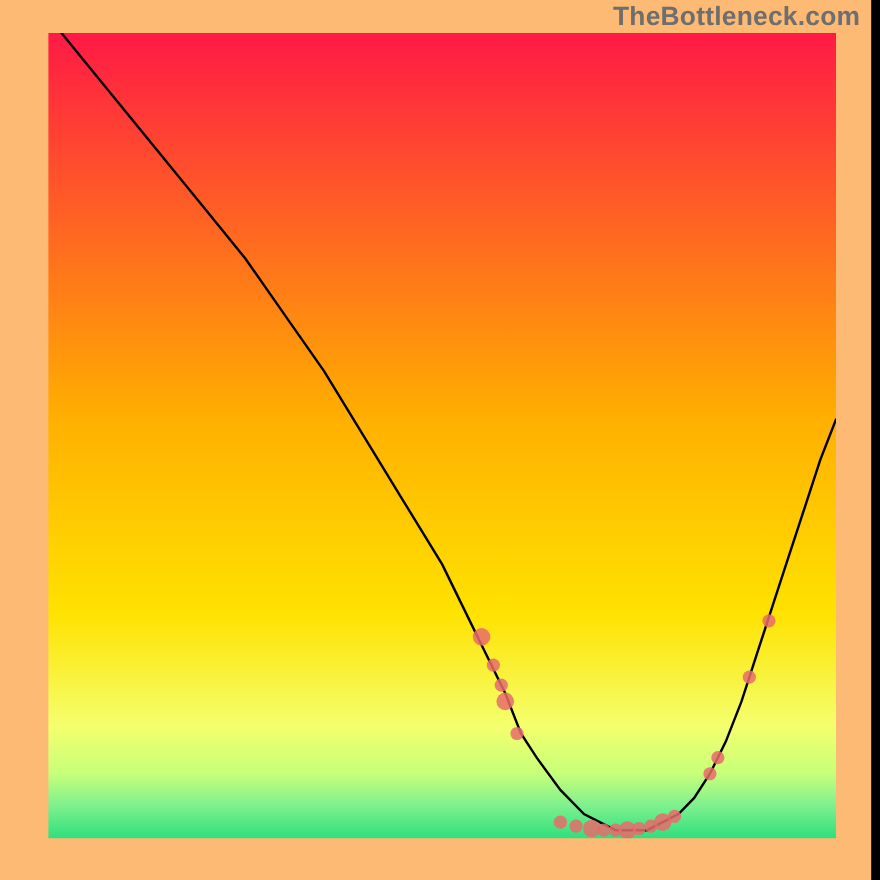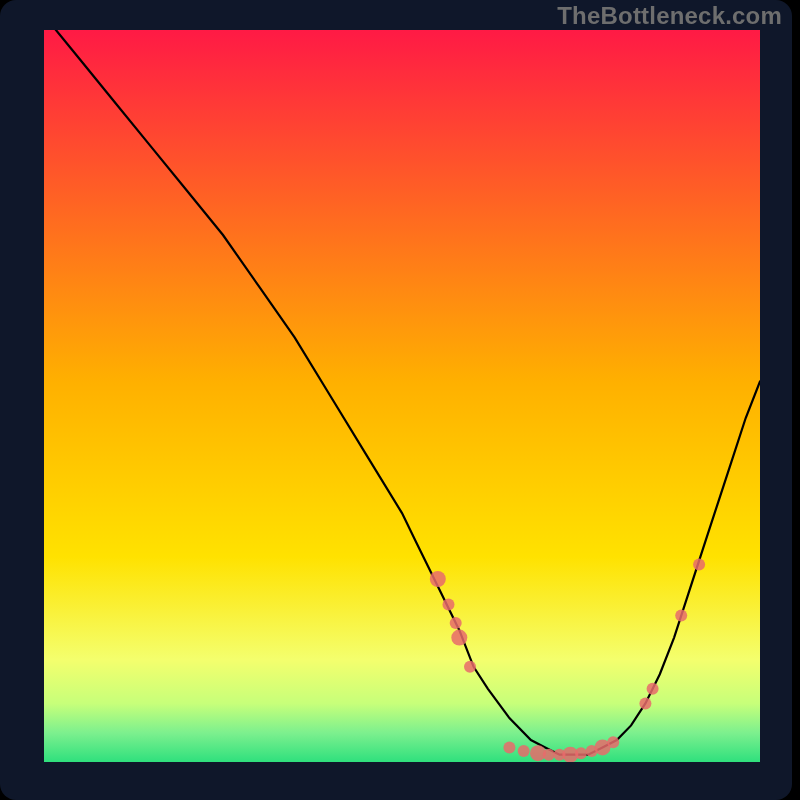--- a/index.html
+++ b/index.html
@@ -9,22 +9,21 @@
     height: 800px;
     background: #000000;
     overflow: hidden;
   }
   .frame {
     position: absolute;
     left: 0;
     top: 0;
     width: 792px;
     height: 800px;
-    background: #0f172a;
-    border-radius: 16px;
+    background: #fdba74;
   }
   .watermark {
     position: absolute;
     top: 2px;
     right: 10px;
     font-family: Arial, Helvetica, sans-serif;
     font-size: 24px;
     font-weight: 600;
     color: #6e6e6e;
     letter-spacing: 0.2px;

